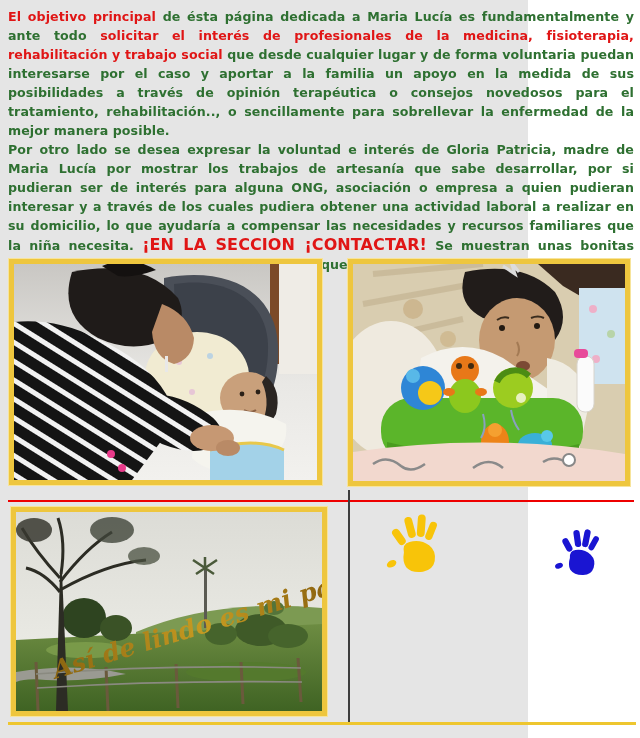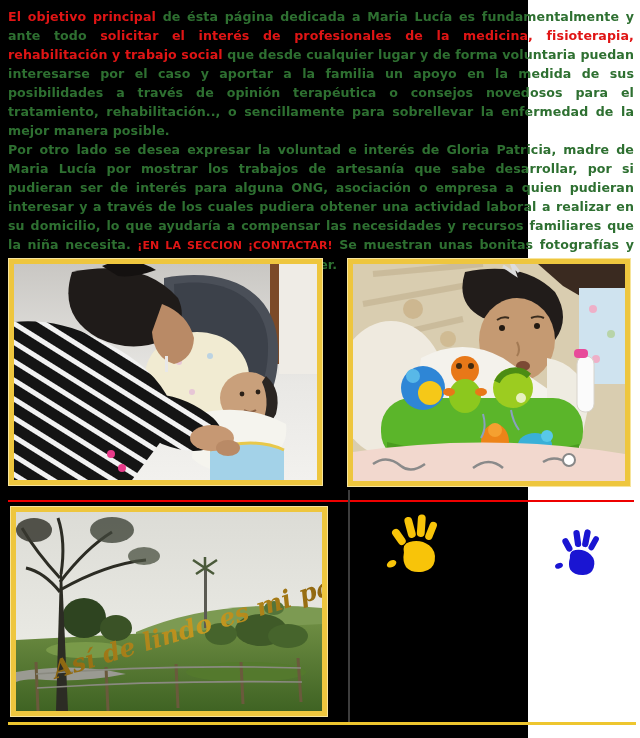--- a/index.html
+++ b/index.html
@@ -1,30 +1,30 @@
 <!DOCTYPE html>
 <html><head>
 <meta charset="utf-8">
 <style>
   html,body{margin:0;padding:0;}
   body{
     width:640px;height:738px;position:relative;background:#ffffff;
     font-family:"DejaVu Sans",sans-serif;overflow:hidden;
   }
-  .stage{position:absolute;inset:0;width:528px;height:738px;background:#000000;}
+  .stage{position:absolute;inset:0;width:528px;height:738px;background:#e5e5e5;}
 
   
   .intro{
     position:absolute;left:8px;top:7px;width:626px;
     font-size:12.6px;font-weight:bold;line-height:19px;
     text-align:justify;letter-spacing:.1px;
   }
   .t-green{color:#2e7031;}
   .t-red{color:#e01515;}
-  .t-red-small{color:#e01515;font-size:11px;}
+  .t-red-small{color:#e01515;font-size:16px;}
 
   
   .frame{
     position:absolute;background:#fff;
     border:5px solid #eec63e;outline:1px solid #f7e49c;
     box-sizing:content-box;
   }
   .frame svg{display:block;}
 
   #photo-left{left:9px;top:259px;width:303px;height:216px;}

